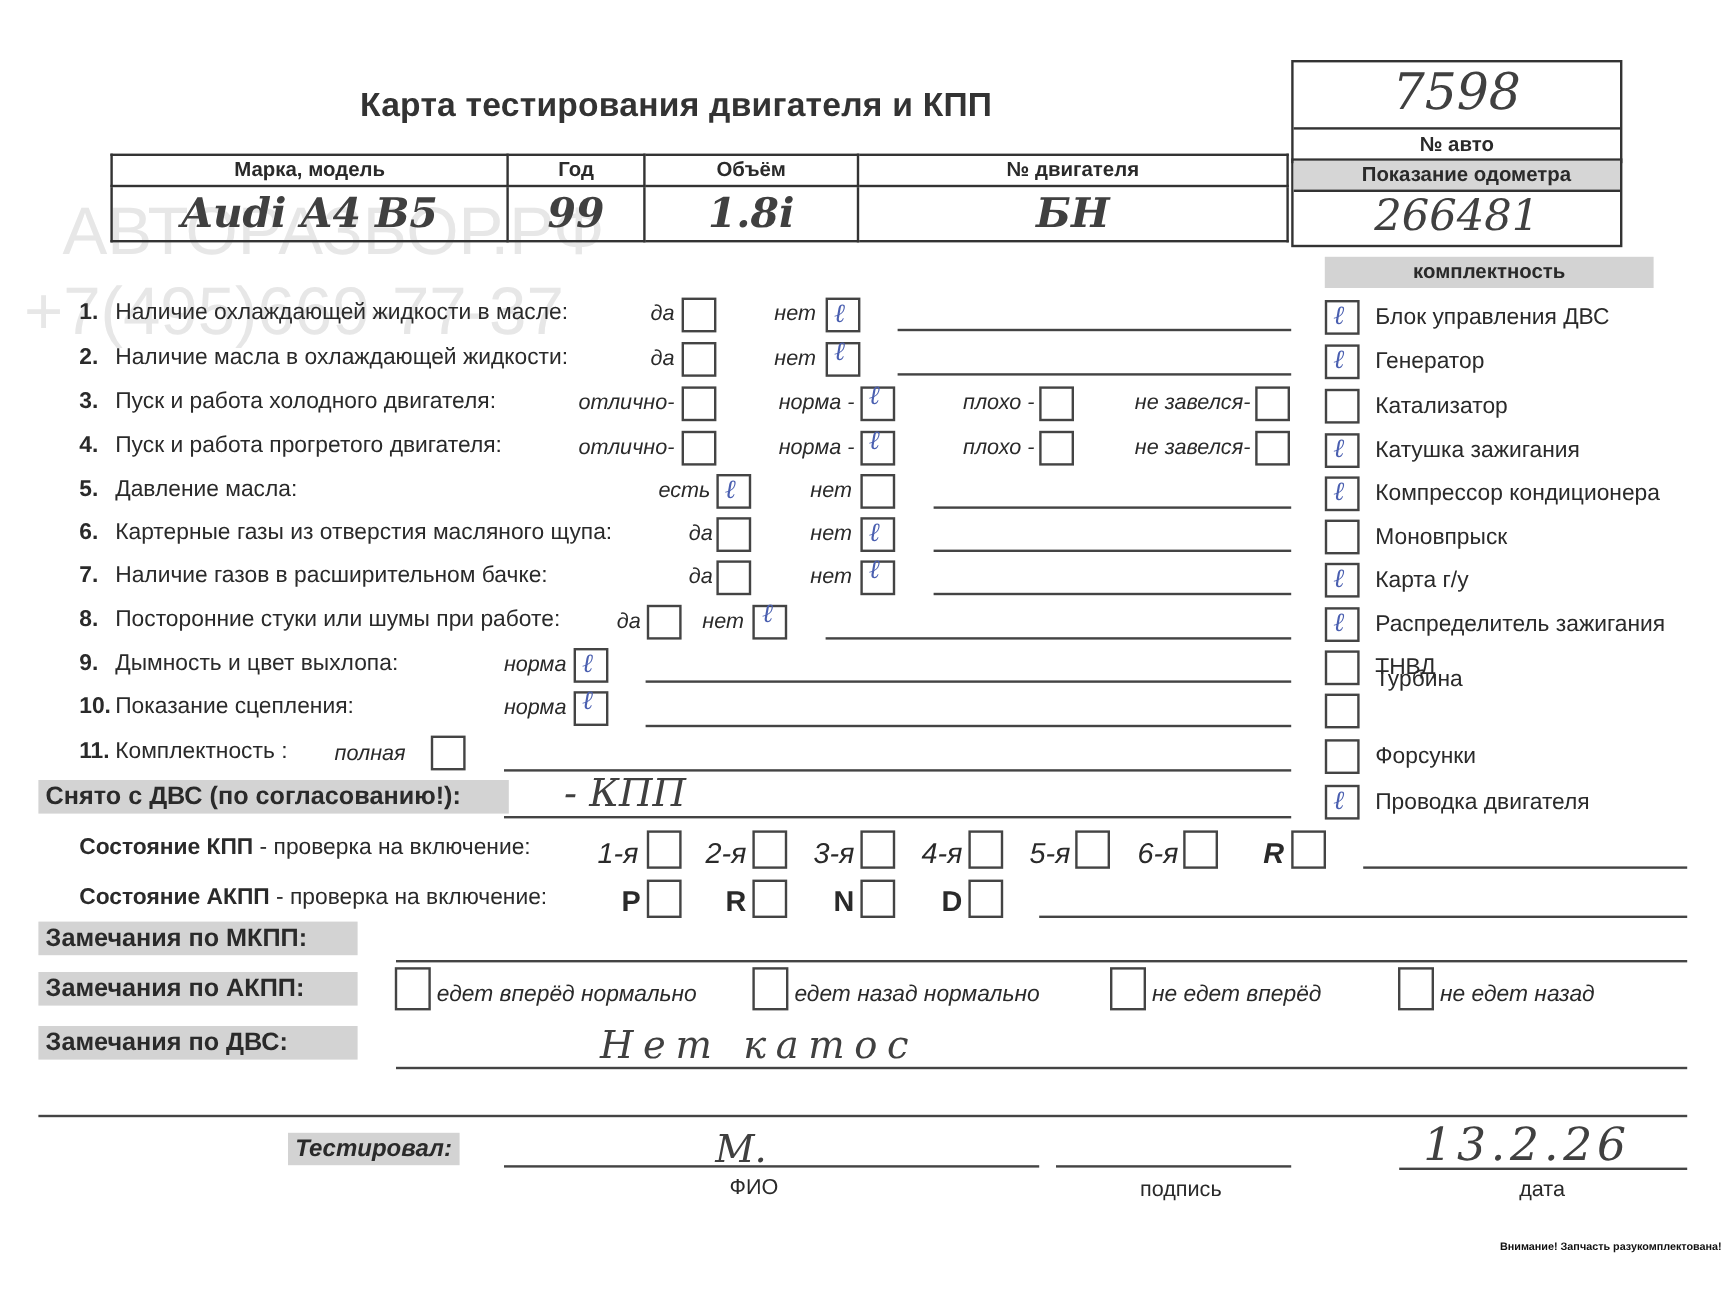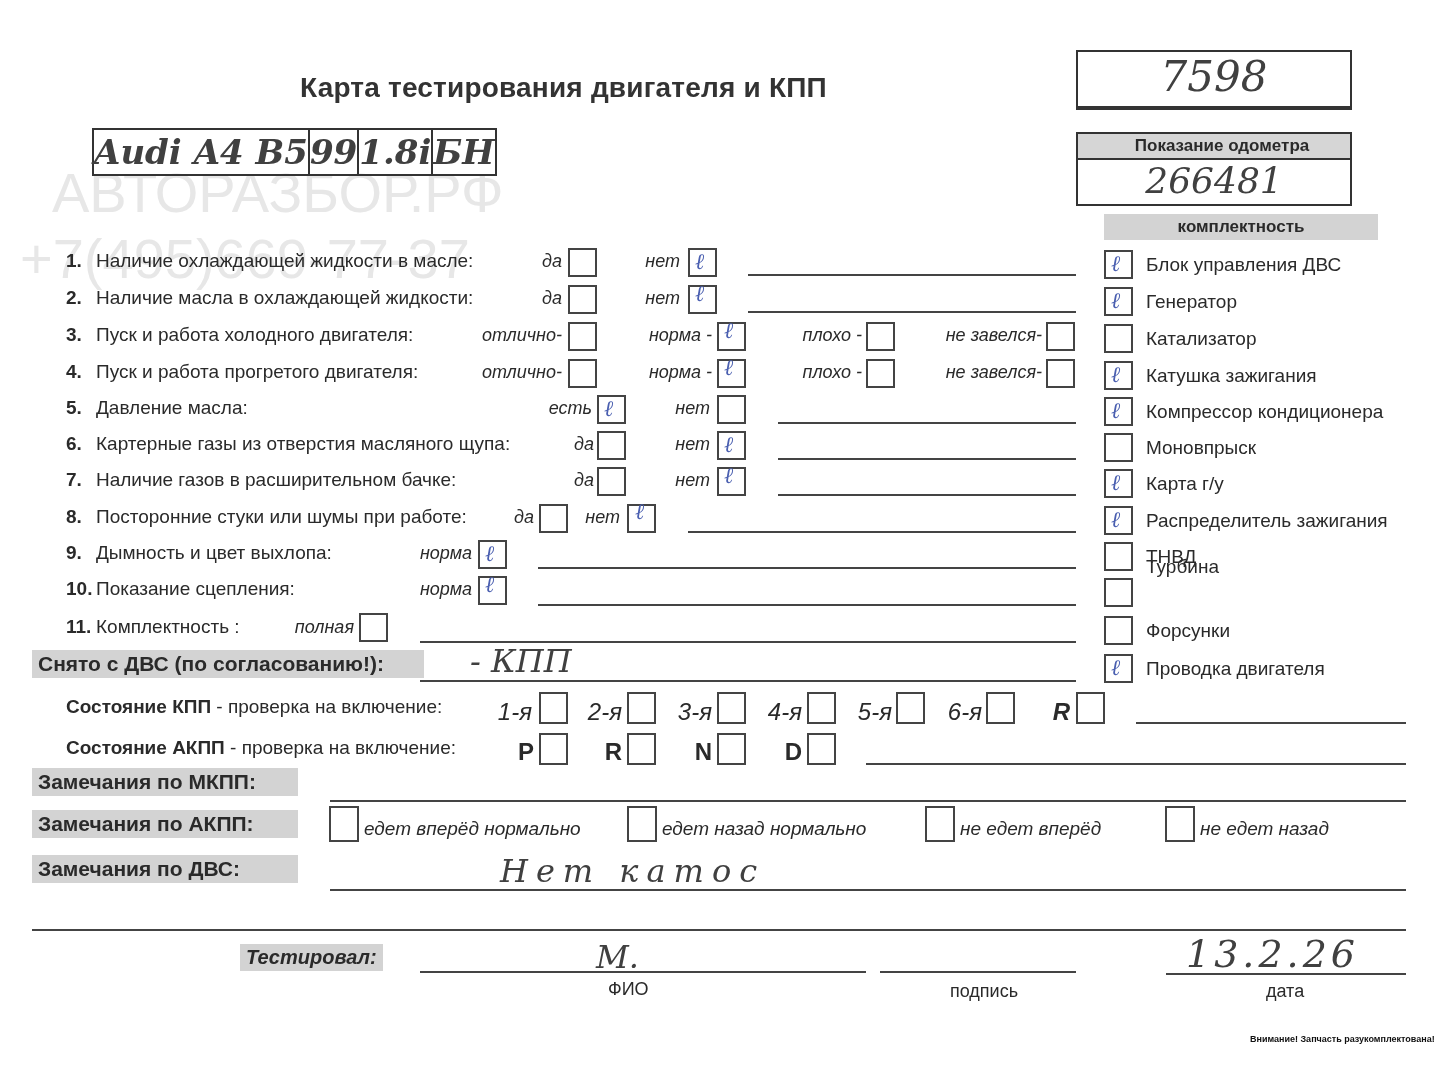--- a/index.html
+++ b/index.html
@@ -36,31 +36,38 @@
 </head>
 <body>
 
 <div class="abs watermark" style="left:52px;top:160px;">АВТОРАЗБОР.РФ</div>
 <div class="abs watermark" style="left:20px;top:226px;">+7(495)669-77-37</div>
 
 <div class="abs title">Карта тестирования двигателя  и КПП</div>
 
 <table class="info">
   <tbody>
+      <tr class="hdr">
+    <td style="width:328px">Марка, модель</td>
+    <td style="width:112px">Год</td>
+    <td style="width:176px">Объём</td>
+    <td style="width:356px">№ двигателя</td>
+  </tr>
   <tr class="val">
     <td class="hand">Audi A4 B5</td>
     <td class="hand">99</td>
     <td class="hand">1.8i</td>
     <td class="hand">БН</td>
   </tr>
 </tbody>
   </table>
 
 <div class="navto">
   <div class="num hand">7598</div>
+  <div class="lbl">№ авто</div>
 </div>
 <div class="odo">
   <div class="lbl">Показание одометра</div>
   <div class="num hand">266481</div>
 </div>
 
 <div class="abs komp-head gray">комплектность</div>
 
 <div class="row" style="left:66px;top:250px"><span class="num-n">1.</span><span>Наличие охлаждающей жидкости в масле:</span></div>
 <div class="lab" style="left:520px;top:251px;width:42px">да</div>
@@ -148,21 +155,21 @@
 <div class="line" style="left:538px;top:567px;width:538px"></div>
 
 <div class="row" style="left:66px;top:578px"><span class="num-n">10.</span><span>Показание сцепления:</span></div>
 <div class="lab" style="left:400px;top:579px;width:72px">норма</div>
 <div class="box" style="left:478px;top:576px">
     <span class="check" style="left:5px;top:-4px">ℓ</span>
   </div>
 <div class="line" style="left:538px;top:604px;width:538px"></div>
 
 <div class="row" style="left:66px;top:616px"><span class="num-n">11.</span><span>Комплектность :</span></div>
-<div class="lab" style="left:280px;top:617px;width:74px">полная</div>
+<div class="lab" style="left:264px;top:617px;width:74px">полная</div>
 <div class="box" style="left:359px;top:613px"></div>
 <div class="line" style="left:420px;top:641px;width:656px"></div>
 
 <div class="box" style="left:1104px;top:250px">
     <span class="check" style="left:5px;top:1px">ℓ</span>
   </div>
 <div class="kitem" style="left:1146px;top:254px">Блок управления ДВС</div>
 <div class="box" style="left:1104px;top:287px">
     <span class="check" style="left:5px;top:1px">ℓ</span>
   </div>

